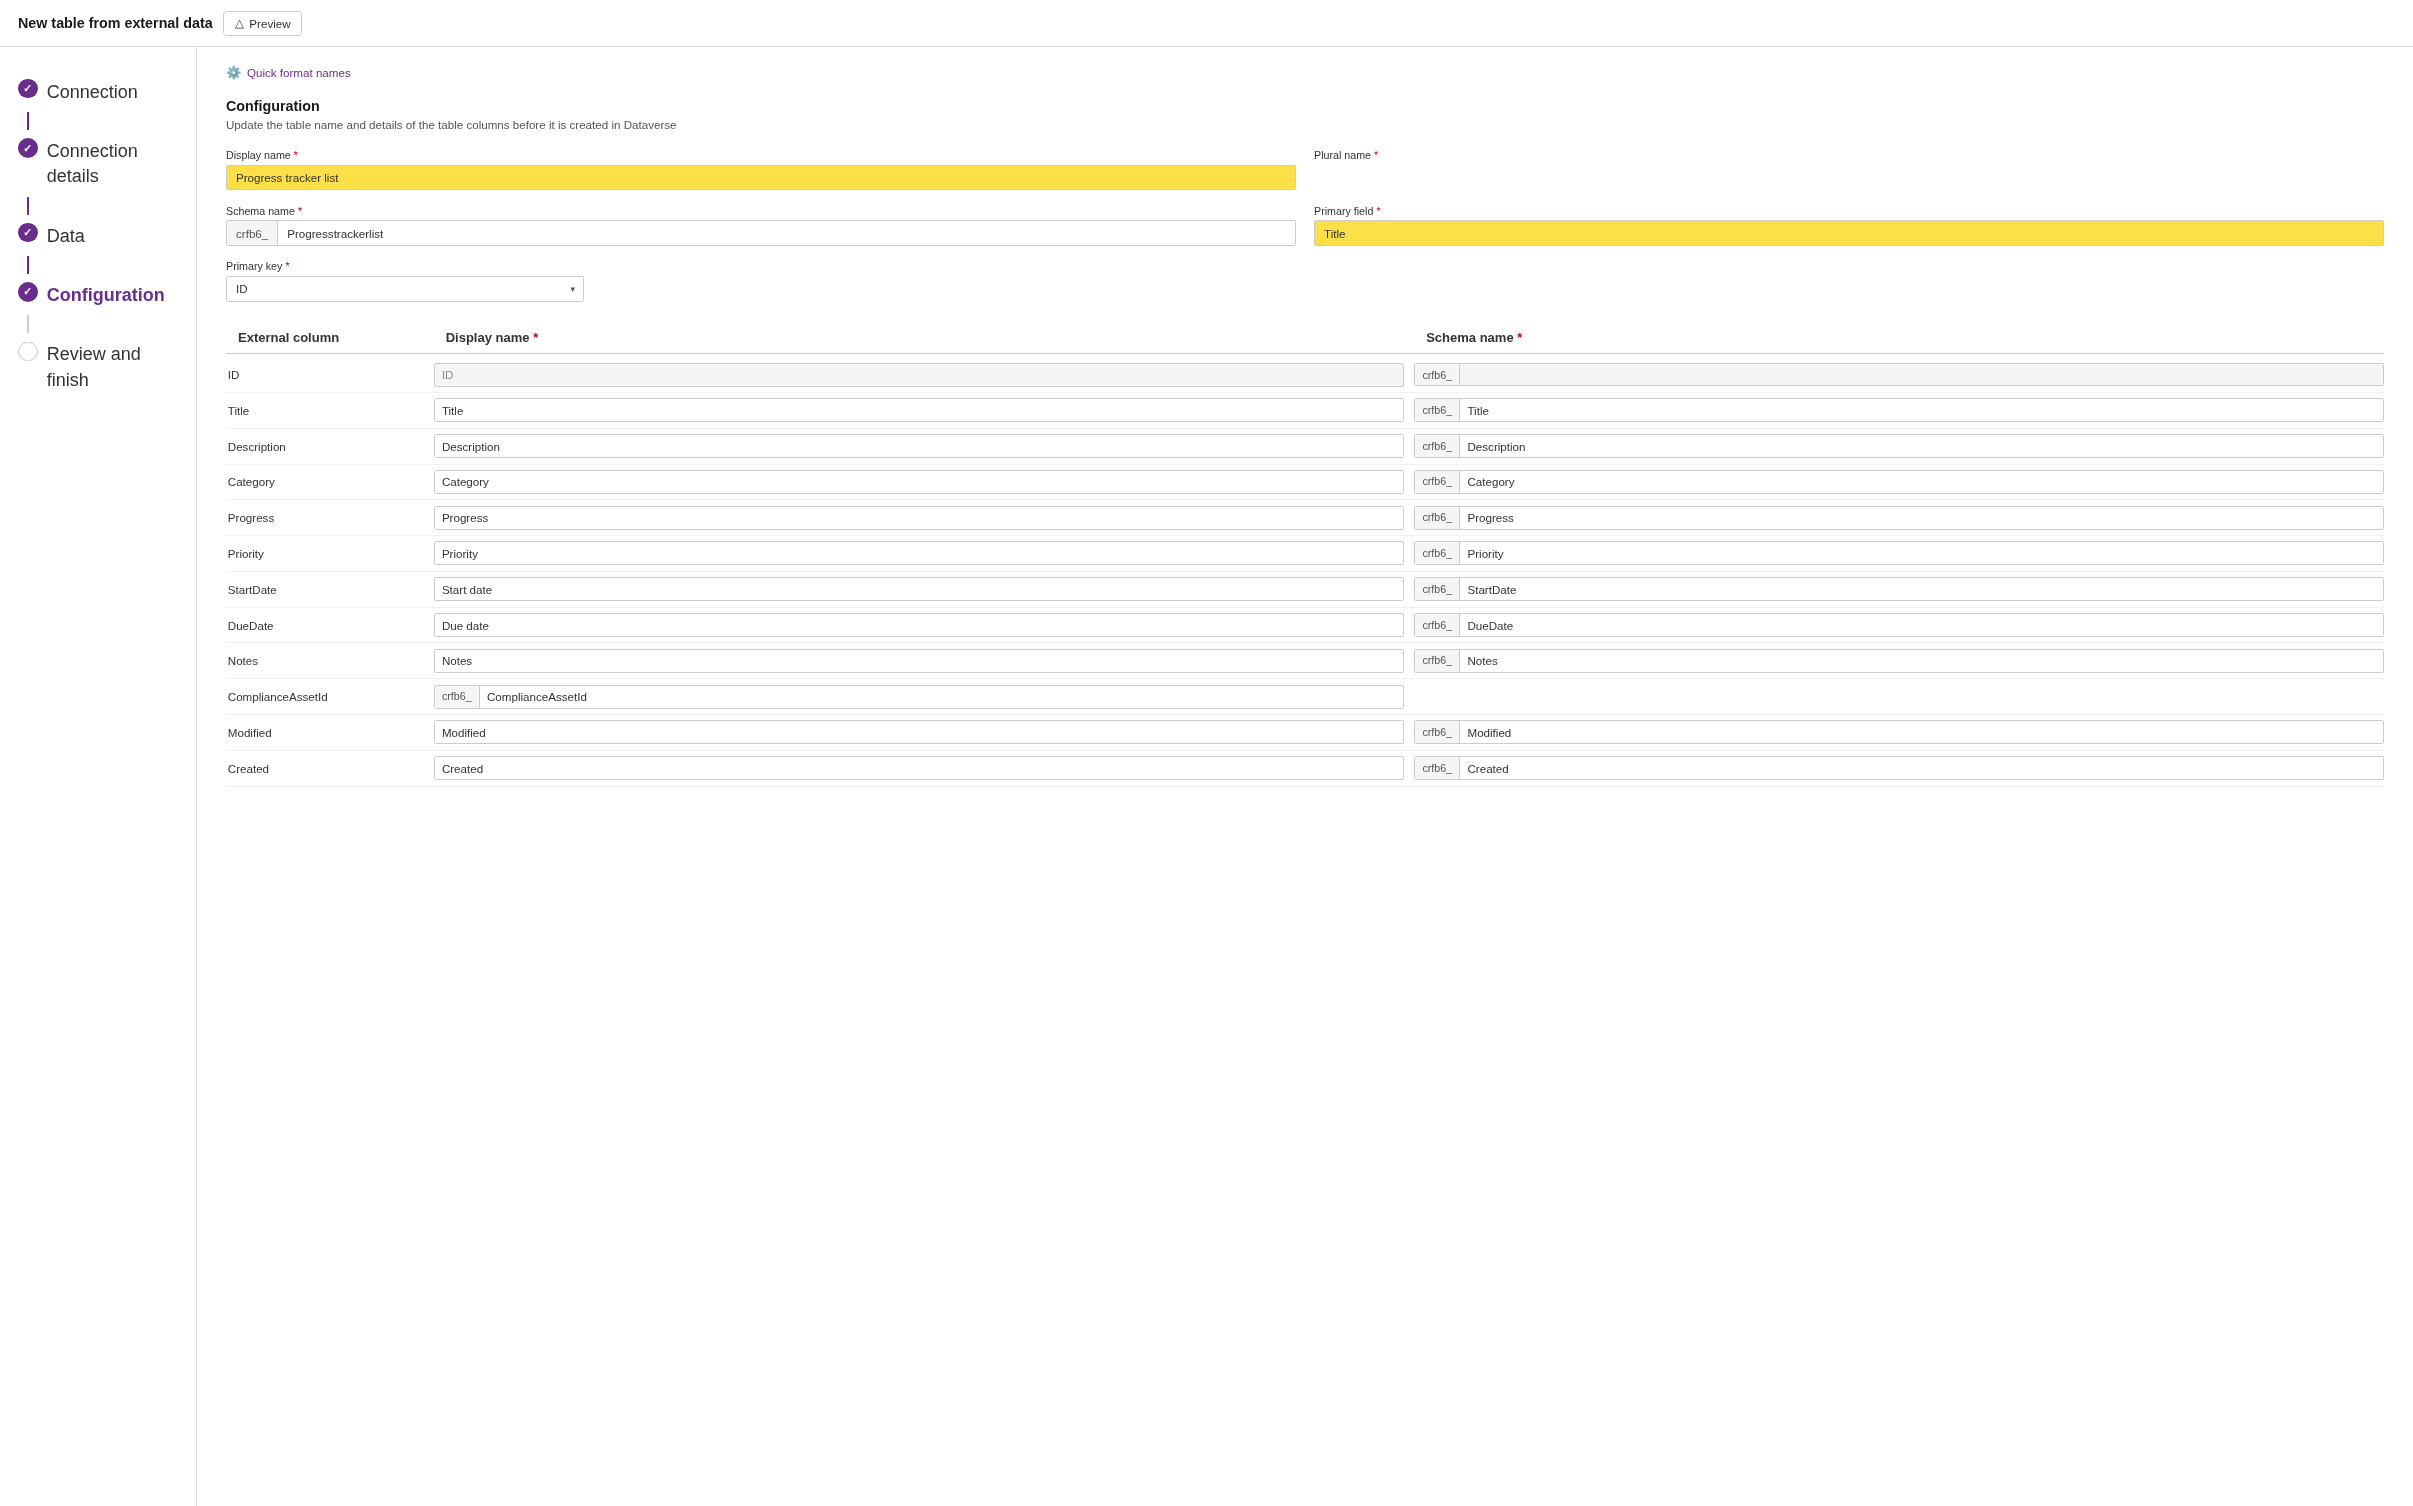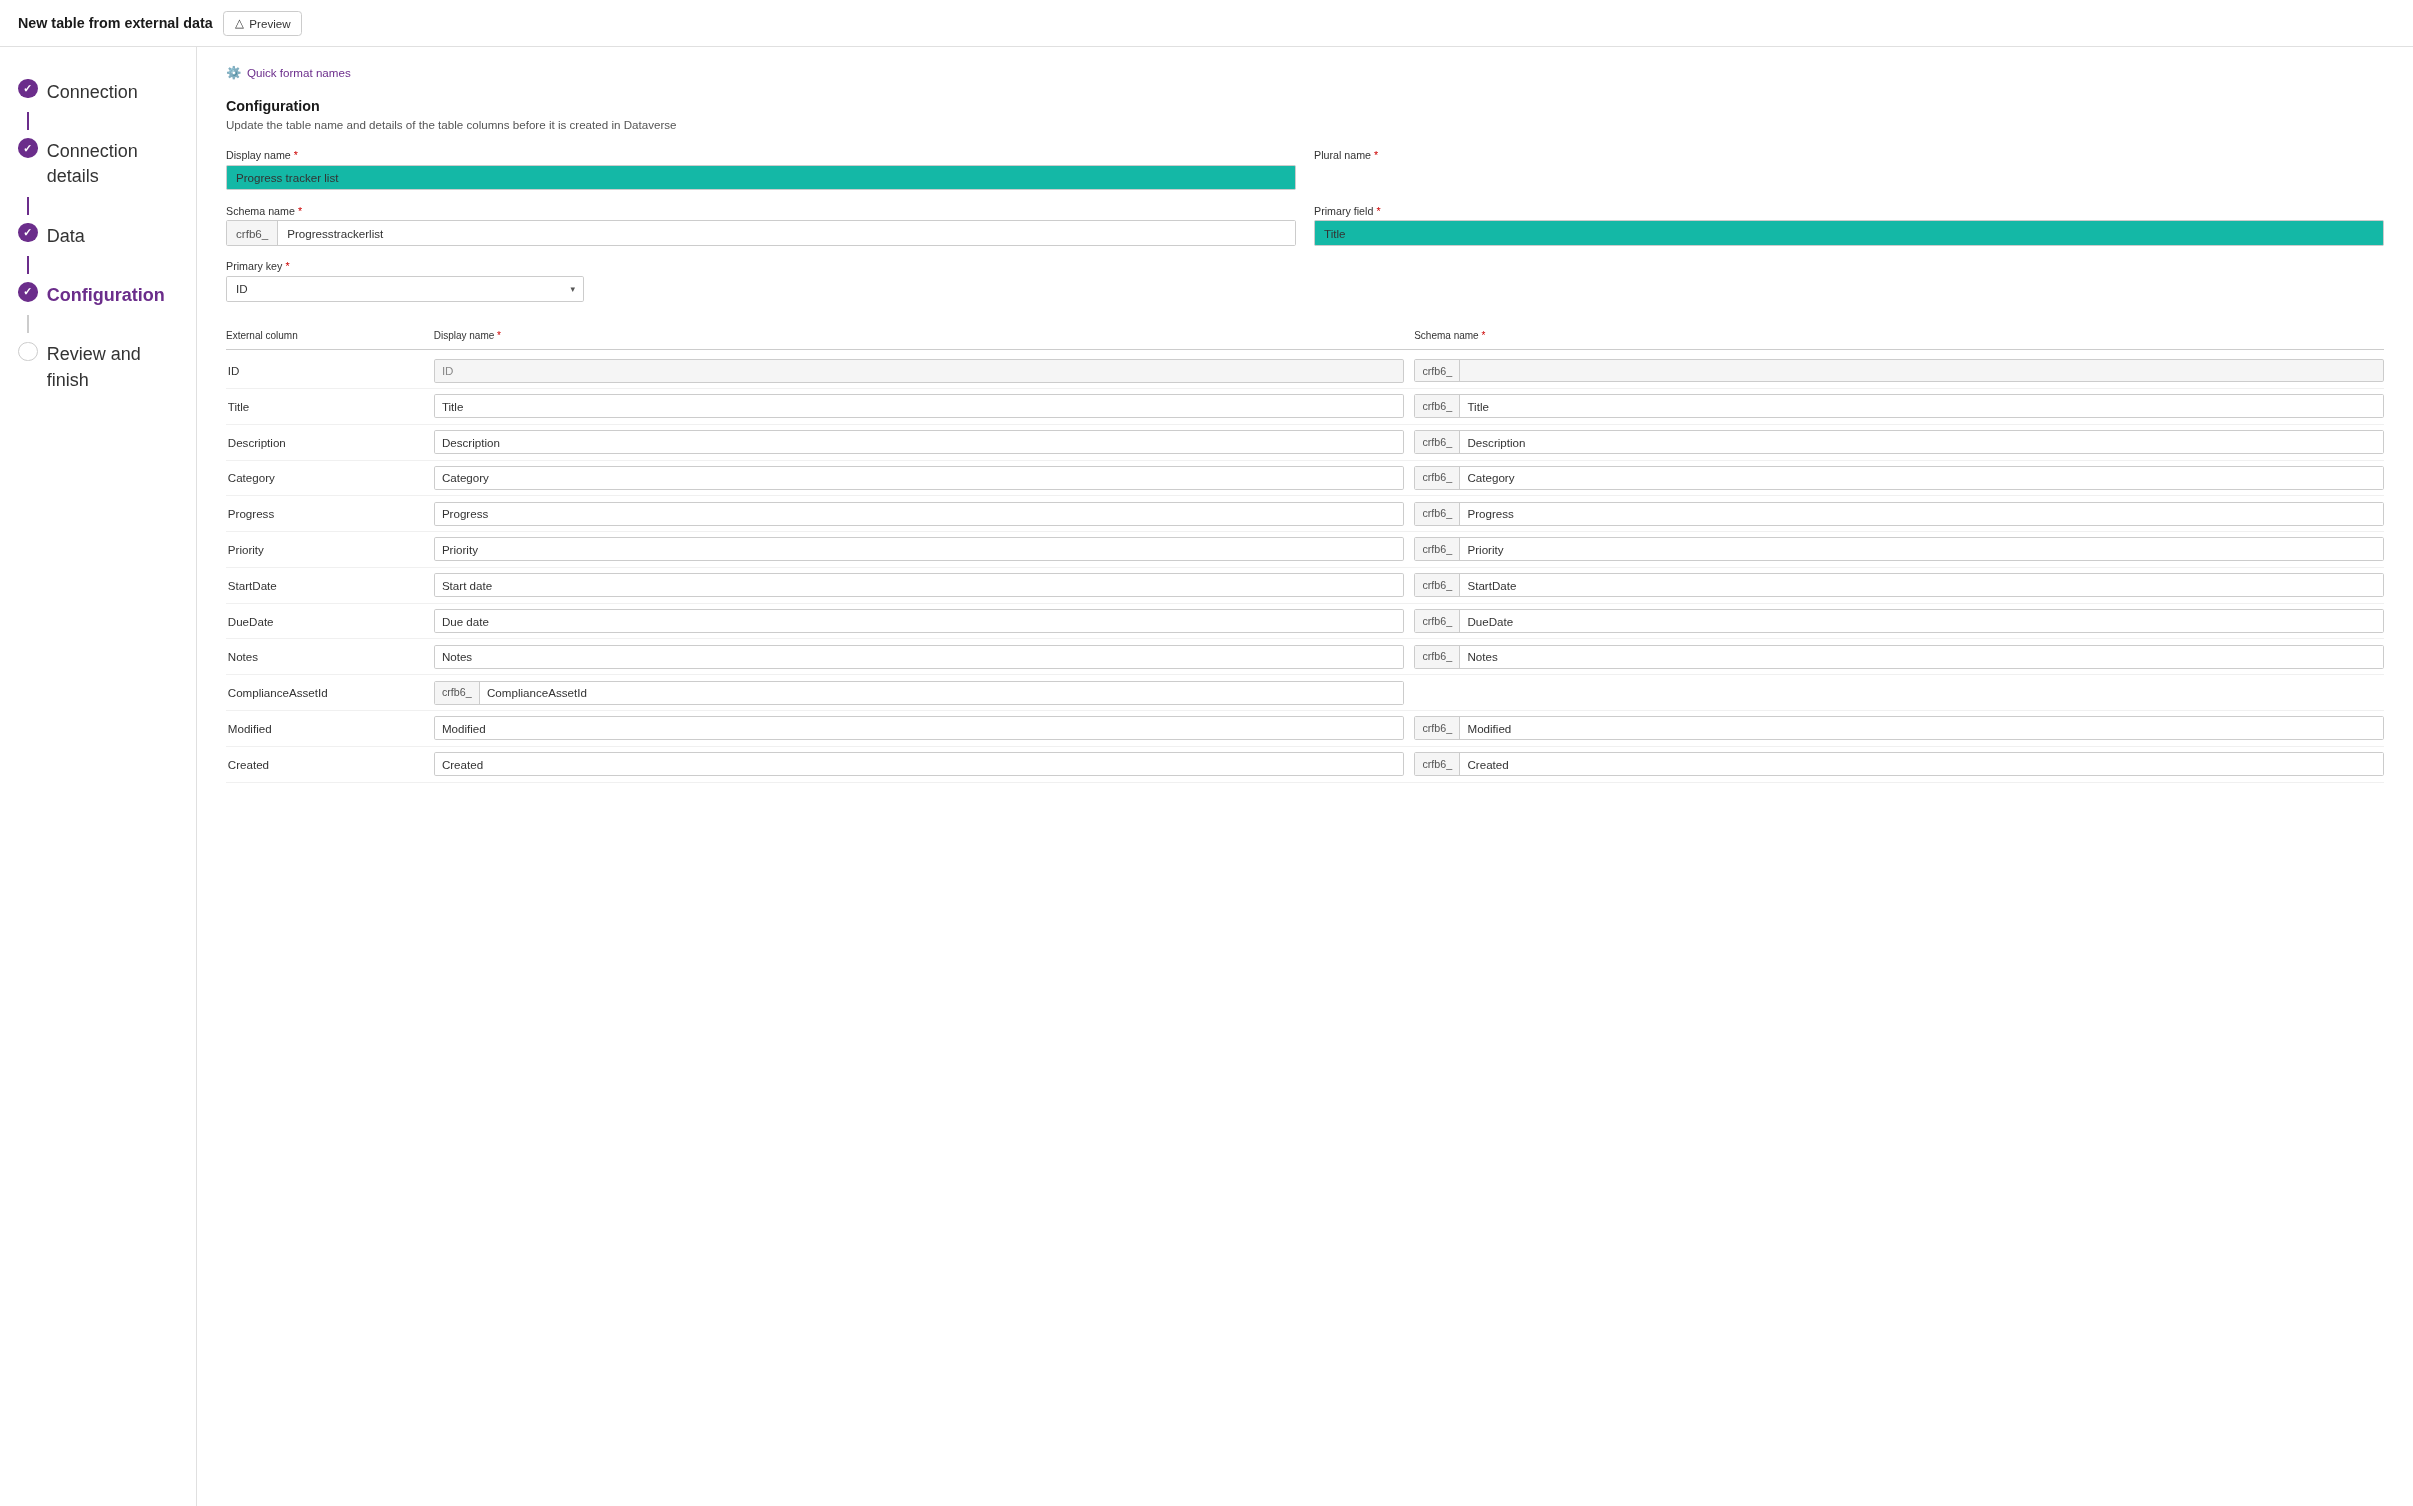--- a/index.html
+++ b/index.html
@@ -58,21 +58,21 @@
     .section-desc { font-size: 11.6px; color: #555; margin-bottom: 18px; }
 
     .form-row { display: flex; gap: 18px; margin-bottom: 14.3px; }
     .form-group { flex: 1; display: flex; flex-direction: column; gap: 3.6px; }
     .form-label {
       font-size: 10.7px; color: #333; font-weight: 500;
     }
     .form-label .required { color: #c00; }
     .form-input {
       border: 0.9px solid #ccc; border-radius: 1.8px; padding: 5.4px 9px;
-      font-size: 11.6px; color: #333; background: #14b8a6; outline: none;
+      font-size: 11.6px; color: #333; background: #fde047; outline: none;
       width: 100%;
     }
     .form-input-prefix {
       display: flex; border: 0.9px solid #ccc; border-radius: 1.8px; overflow: hidden;
     }
     .form-input-prefix .prefix {
       padding: 5.4px 9px; background: #f5f5f5; border-right: 0.9px solid #ccc;
       font-size: 11.6px; color: #555; white-space: nowrap;
     }
     .form-input-prefix input {
@@ -94,21 +94,21 @@
     }
 
     
     .columns-table { width: 100%; margin-top: 21.5px; }
     .columns-header {
       display: grid;
       grid-template-columns: 197px 1fr 1fr;
       gap: 10.7px; padding: 7.2px 0; border-bottom: 0.9px solid #ccc;
       margin-bottom: 3.6px;
     }
-    .col-header { font-size: 10px; font-weight: 400; color: #333; }
+    .col-header { font-size: 13px; font-weight: 700; color: #333; margin-left: 12px; }
     .col-header .required { color: #c00; }
 
     .columns-row {
       display: grid;
       grid-template-columns: 197px 1fr 1fr;
       gap: 10.7px; padding: 5.4px 0; align-items: center;
       border-bottom: 0.9px solid #f0f0f0;
     }
     .col-external { font-size: 11.6px; color: #333; padding-left: 1.8px; }
 

